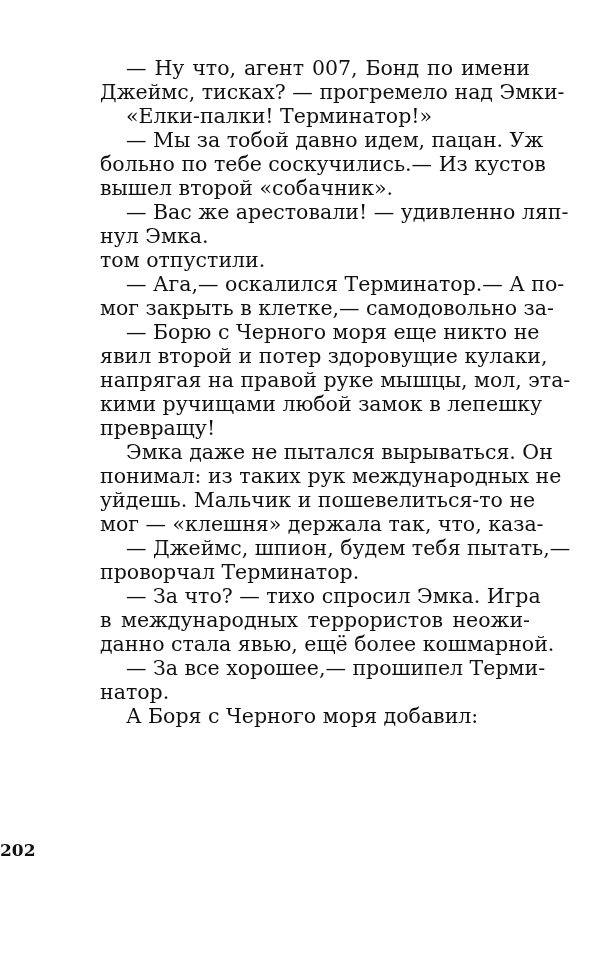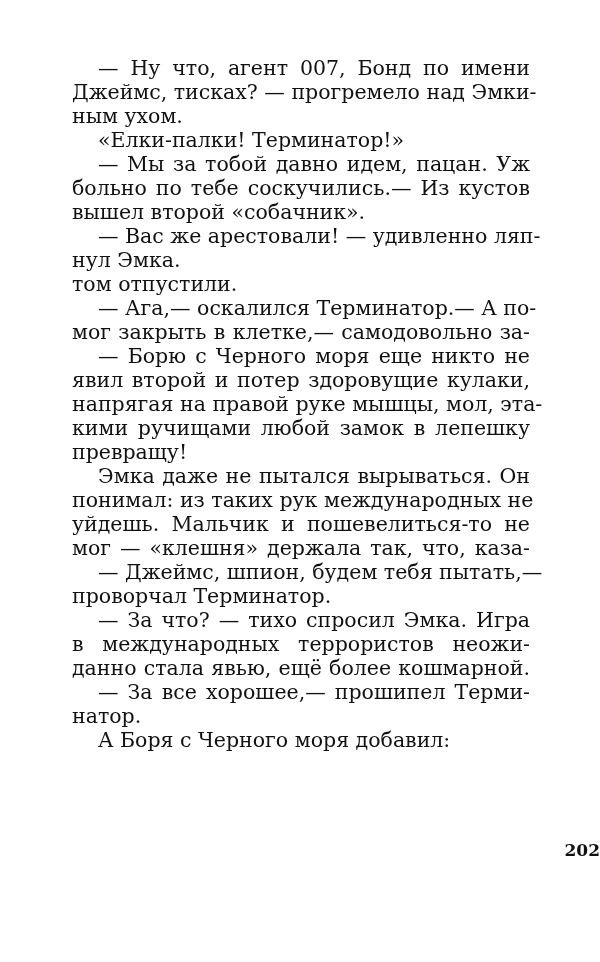--- a/index.html
+++ b/index.html
@@ -31,47 +31,47 @@
       line-height: 24px;
       color: #111111;
     }
     .line {
       display: block;
       height: 24px;
       white-space: nowrap;
       text-align: justify;
       text-align-last: justify;
       overflow: visible;
+      margin-left: 28px;
     }
     .line.indent {
       padding-left: 26px;
     }
     .line.last {
       text-align-last: left;
     }
     .page-number {
       position: absolute;
       left: 0;
       width: 600px;
       top: 840px;
-      text-align: right;
+      text-align: left;
       font-family: "DejaVu Serif", "Liberation Serif", serif;
       font-weight: bold;
       font-size: 17px;
       color: #111111;
     }
   </style>
 </head>
 <body>
 
 <div class="page">
   <div class="text-block" id="text-block">
     <span class="line indent">— Ну что, агент 007, Бонд по имени</span>
     <span class="line">Джеймс, тисках? — прогремело над Эмки-</span>
-    <span class="line last">ным ухом.</span>
     <span class="line indent last">«Елки-палки! Терминатор!»</span>
     <span class="line indent">— Мы за тобой давно идем, пацан. Уж</span>
     <span class="line">больно по тебе соскучились.— Из кустов</span>
     <span class="line last">вышел второй «собачник».</span>
     <span class="line indent">— Вас же арестовали! — удивленно ляп-</span>
     <span class="line last">нул Эмка.</span>
     <span class="line last">том отпустили.</span>
     <span class="line indent">— Ага,— оскалился Терминатор.— А по-</span>
     <span class="line">мог закрыть в клетке,— самодовольно за-</span>
     <span class="line indent">— Борю с Черного моря еще никто не</span>

